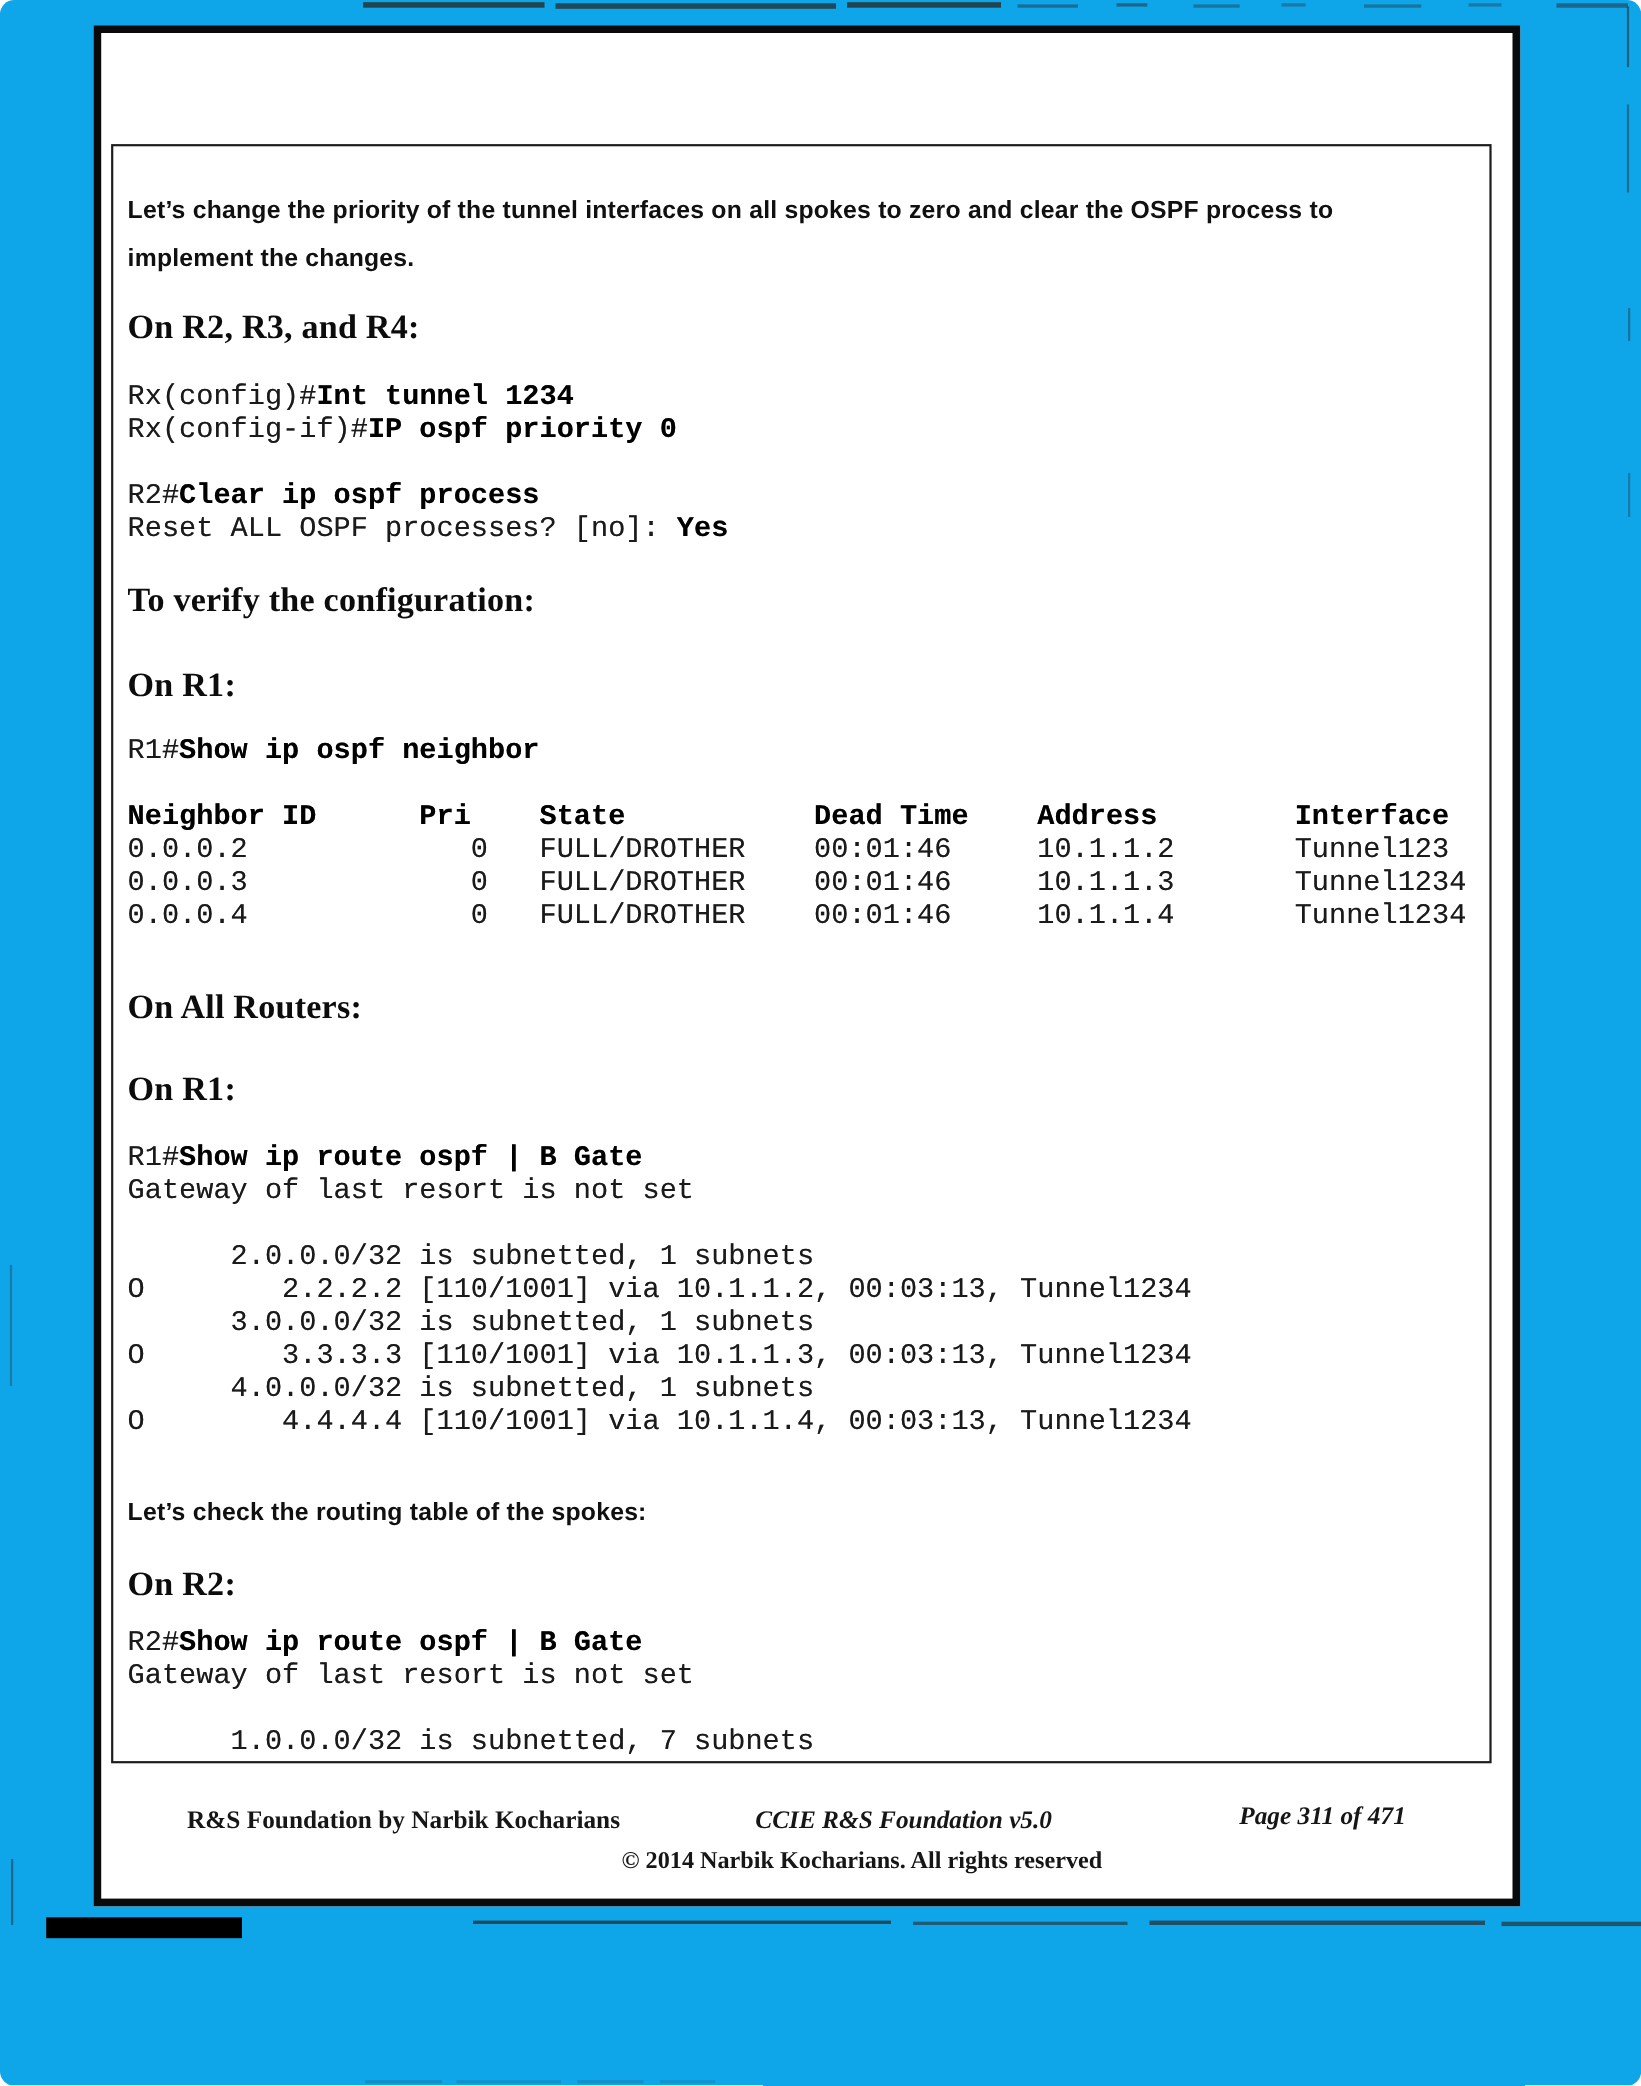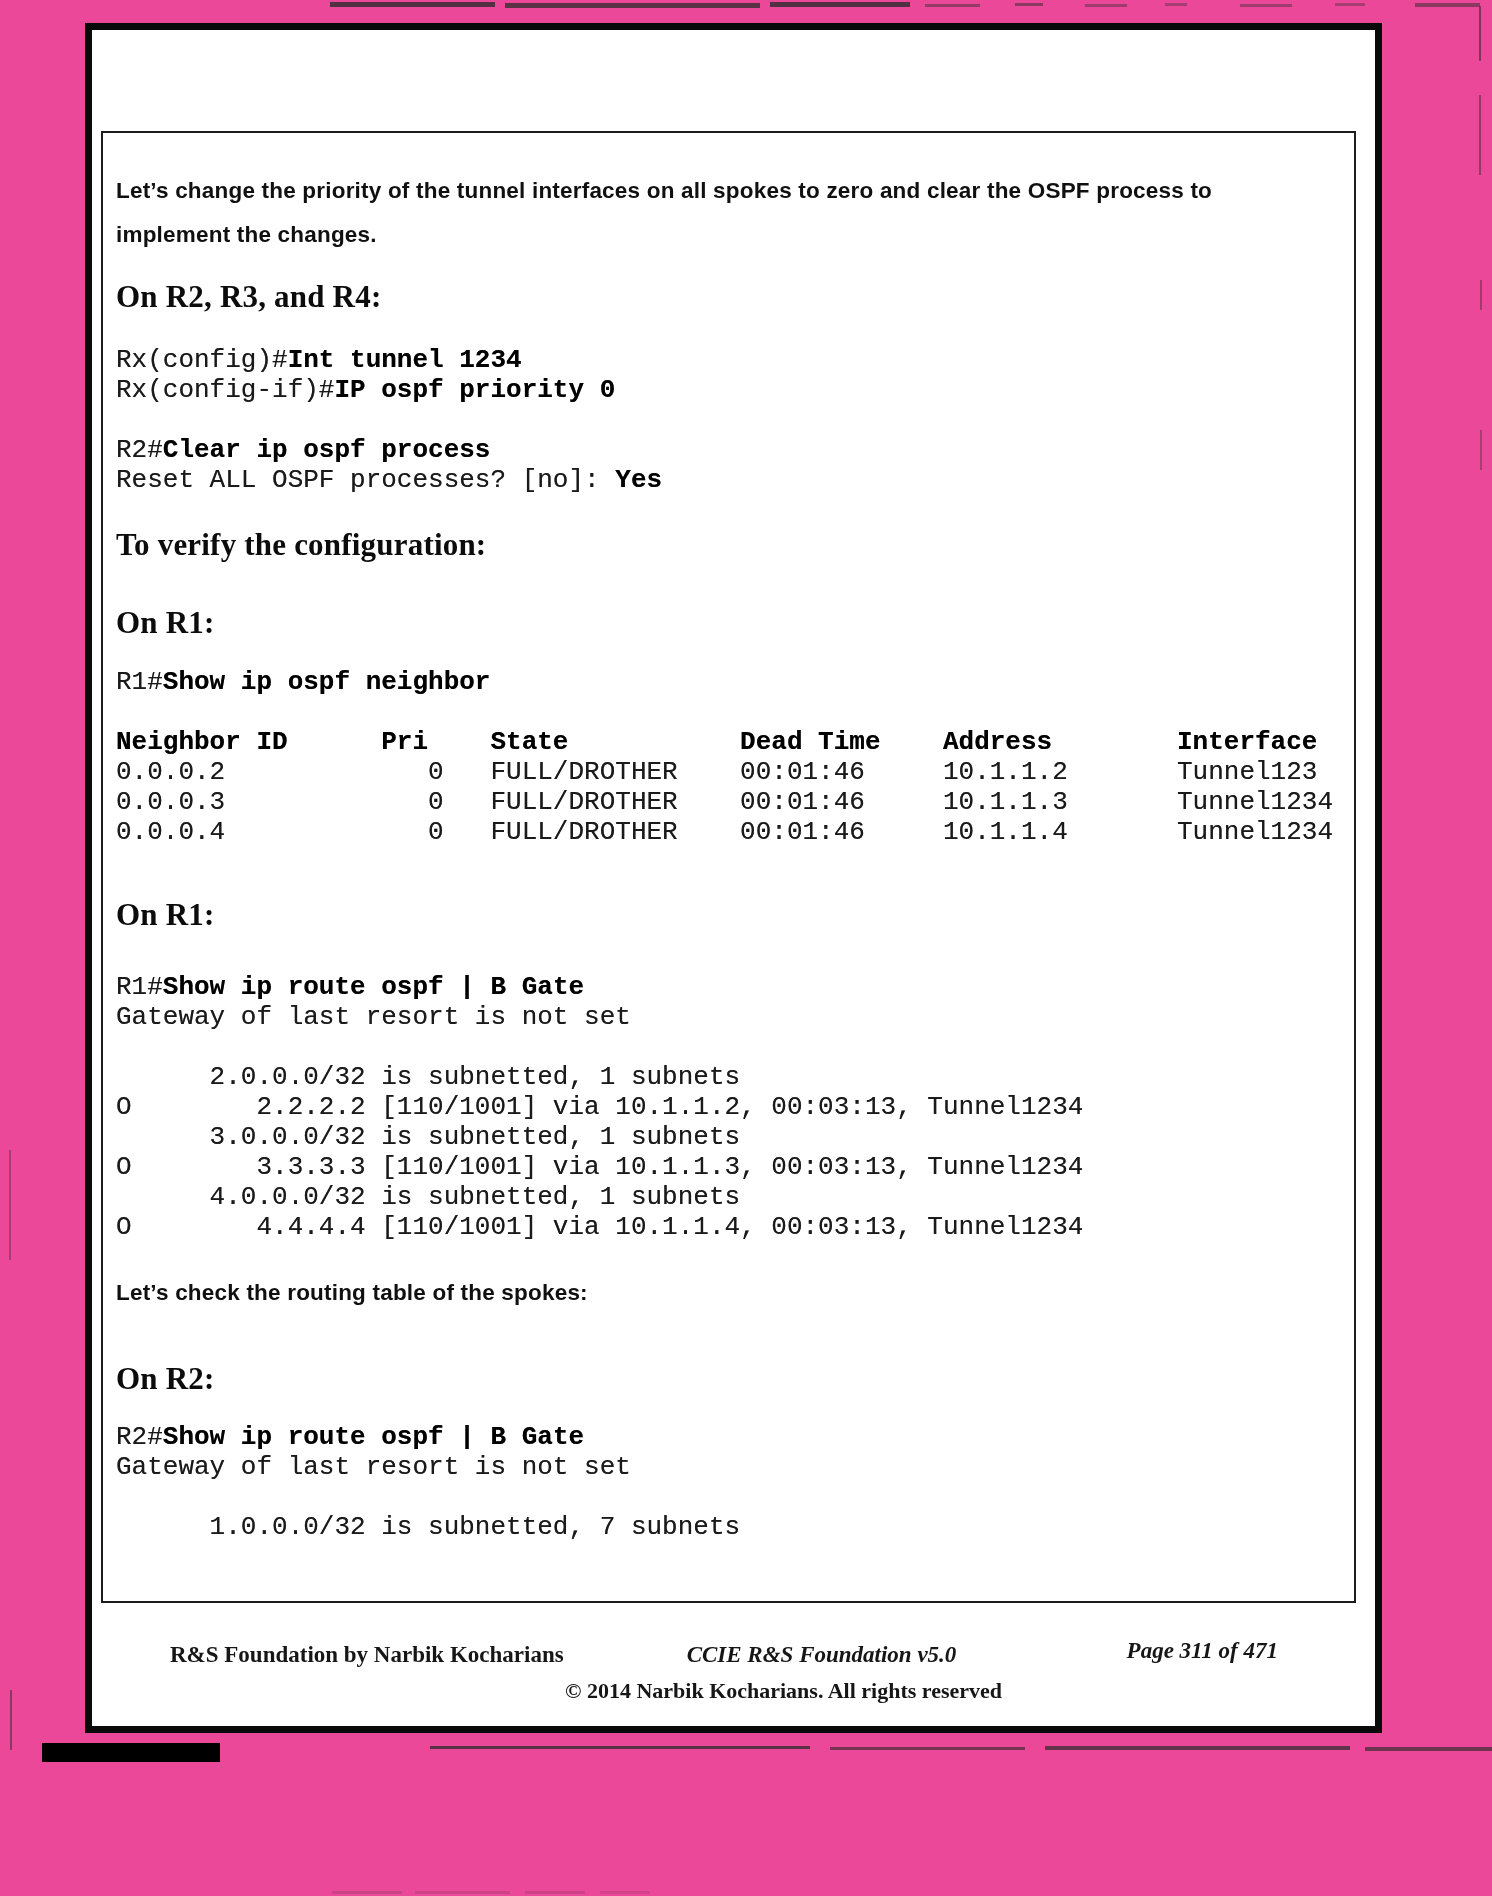--- a/index.html
+++ b/index.html
@@ -1,21 +1,21 @@
 <!DOCTYPE html>
 <html><head>
 <meta charset="utf-8">
 <style>
   html,body { margin:0; padding:0; }
   body {
     width:1492px; height:1896px; position:relative;
     background:#ffffff;
     font-family:"Liberation Serif", serif;
   }
-  .page { position:absolute; inset:0; background:#ec4899; overflow:hidden; }
+  .page { position:absolute; inset:0; background:#0ea5e9; overflow:hidden;border-radius:13px; }
 
   
   .outer-box {
     position:absolute; left:85px; top:23px; width:1297px; height:1710px;
     border:7px solid #0a0a0a; box-sizing:border-box; background:#fff;
   }
   
   .inner-box {
     position:absolute; left:9px; top:101px; width:1255px; height:1472px;
     border:2px solid #1c1c1c; box-sizing:border-box;
@@ -94,20 +94,21 @@
       <div id="content">
           <div class="para">
             <div>Let’s change the priority of the tunnel interfaces on all spokes to zero and clear the OSPF process to</div>
             <div>implement the changes.</div>
           </div>
           <div class="heading">On R2, R3, and R4:</div>
           <div class="console"><div><span>Rx(config)#</span><span class="bold">Int tunnel 1234</span></div><div><span>Rx(config-if)#</span><span class="bold">IP ospf priority 0</span></div><div>&nbsp;</div><div><span>R2#</span><span class="bold">Clear ip ospf process</span></div><div><span>Reset ALL OSPF processes? [no]: </span><span class="bold">Yes</span></div></div>
           <div class="heading">To verify the configuration:</div>
           <div class="heading">On R1:</div>
           <div class="console"><div><span>R1#</span><span class="bold">Show ip ospf neighbor</span></div><div>&nbsp;</div><div><span class="bold">Neighbor ID      Pri    State           Dead Time    Address        Interface</span></div><div><span>0.0.0.2             0   FULL/DROTHER    00:01:46     10.1.1.2       Tunnel123</span></div><div><span>0.0.0.3             0   FULL/DROTHER    00:01:46     10.1.1.3       Tunnel1234</span></div><div><span>0.0.0.4             0   FULL/DROTHER    00:01:46     10.1.1.4       Tunnel1234</span></div></div>
+          <div class="heading">On All Routers:</div>
           <div class="heading">On R1:</div>
           <div class="console"><div><span>R1#</span><span class="bold">Show ip route ospf | B Gate</span></div><div><span>Gateway of last resort is not set</span></div><div>&nbsp;</div><div><span>      2.0.0.0/32 is subnetted, 1 subnets</span></div><div><span>O        2.2.2.2 [110/1001] via 10.1.1.2, 00:03:13, Tunnel1234</span></div><div><span>      3.0.0.0/32 is subnetted, 1 subnets</span></div><div><span>O        3.3.3.3 [110/1001] via 10.1.1.3, 00:03:13, Tunnel1234</span></div><div><span>      4.0.0.0/32 is subnetted, 1 subnets</span></div><div><span>O        4.4.4.4 [110/1001] via 10.1.1.4, 00:03:13, Tunnel1234</span></div></div>
           <div class="para">
             <div>Let’s check the routing table of the spokes:</div>
           </div>
           <div class="heading">On R2:</div>
           <div class="console"><div><span>R2#</span><span class="bold">Show ip route ospf | B Gate</span></div><div><span>Gateway of last resort is not set</span></div><div>&nbsp;</div><div><span>      1.0.0.0/32 is subnetted, 7 subnets</span></div></div>
         </div>
     </div>
   </div>

